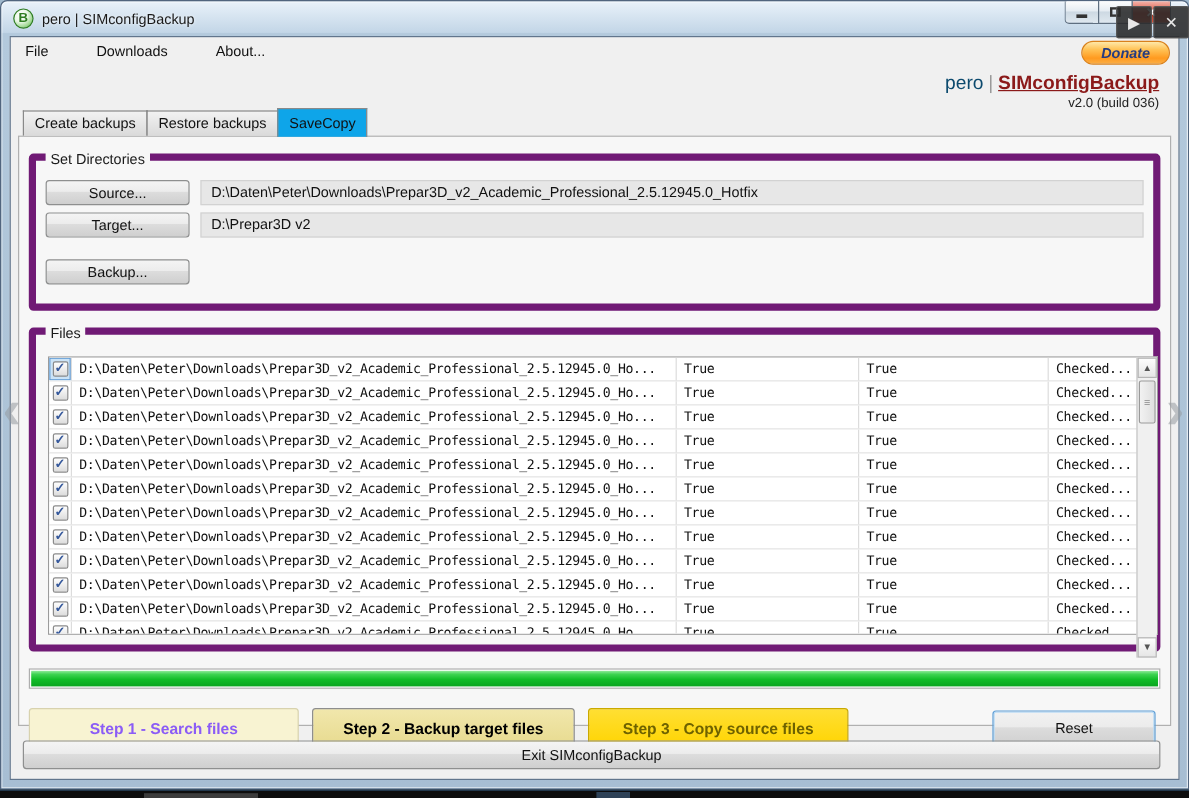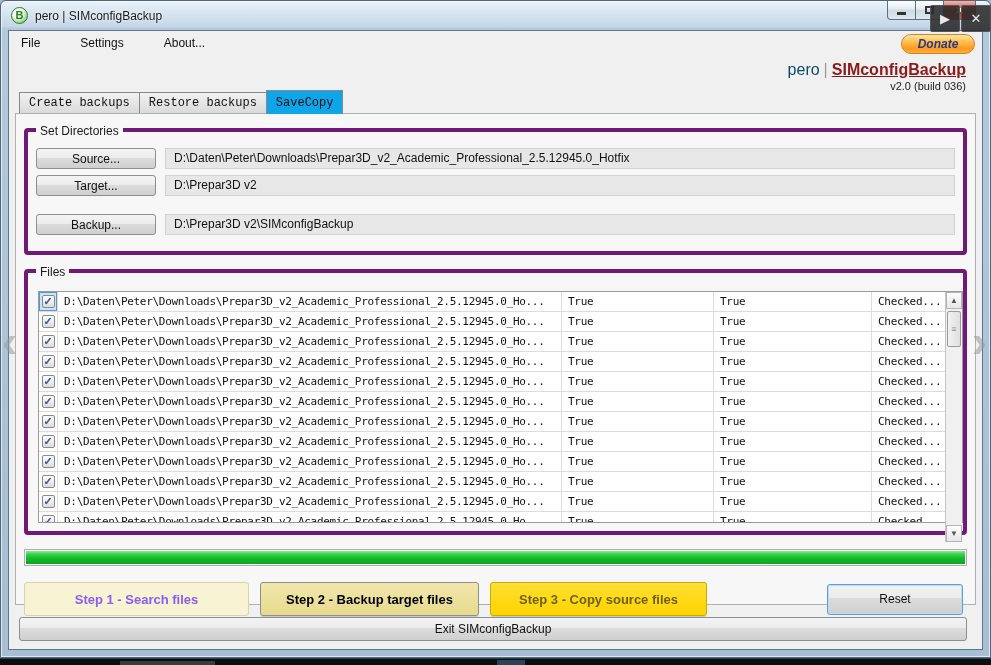--- a/index.html
+++ b/index.html
@@ -46,29 +46,29 @@
     display:flex; align-items:center; justify-content:center; }
 
   .branding { position:absolute; top:30px; right:16px; text-align:right; }
   .brand-line { font-size:16px; }
   .brand-author { color:#0c4a6e; }
   .brand-sep { color:#9a9a9a; margin:0 4px; }
   .brand-app { color:#8b1a1a; font-weight:bold;text-decoration:underline; }
   .brand-version { font-size:11px; color:#222; margin-top:1px; }
 
   
-  .tabs { position:absolute; left:10px; top:59px; display:flex; z-index:3; align-items:flex-end;font-family:Liberation Mono, monospace; }
+  .tabs { position:absolute; left:10px; top:59px; display:flex; z-index:3; align-items:flex-end; }
   .tab { font-size:12px; padding:3px 9px 3px 9px; border:1px solid #898989; border-bottom:none; margin-right:-1px;
     background:linear-gradient(180deg,#f2f2f2,#dadada); color:#111; height:21px; }
   .tab.active { background:#0ea5e9; height:24px; padding-top:5px; margin-bottom:-1px; position:relative; z-index:4; }
 
   .panel { position:absolute; left:6px; right:6px; top:82px; bottom:44px; background:#f7f7f7; border:1px solid #b0b0b0; padding:6px 8px; }
 
   
-  .groupbox { position:relative; border:4px solid #701a75; border-radius:4px; padding:16px 8px 10px 8px; }
+  .groupbox { position:relative; border:6px solid #701a75; border-radius:4px; padding:16px 8px 10px 8px; }
   .group-label { position:absolute; top:-8px; left:8px; background:#f7f7f7; padding:0 4px; font-size:12px; color:#1a1a1a; }
   .dirs { margin-top:8px; }
 
   .dir-row { display:flex; align-items:center; margin-bottom:6px; }
   .dir-row.gap { margin-top:18px; }
   .btn { font-size:12px; color:#111; border:1px solid #8e8f8f; border-radius:3px;
     background:linear-gradient(180deg,#f4f4f4 0%,#ececec 45%,#dddddd 46%,#cfcfcf 100%);
     display:flex; align-items:center; justify-content:center; }
   .dir-btn { width:120px; height:21px; margin-right:9px; flex:none; }
   .dir-field { flex:1; height:21px; line-height:19px; background:#e7e7e7; border:1px solid #d2d2d2; font-size:12px; color:#111;
@@ -140,21 +140,21 @@
         <span class="glyph-max"></span>
       </div>
     <div class="winbtn close">
         <span>✕</span>
       </div>
   </div>
 
   <div class="client">
     <div class="menubar">
       <span class="menu-item">File</span>
-      <span class="menu-item">Settings</span>
+      <span class="menu-item">Downloads</span>
       <span class="menu-item">About...</span>
       <div class="donate">Donate</div>
     </div>
 
     <div class="branding">
       <div class="brand-line">
         <span class="brand-author">pero</span><span class="brand-sep">|</span><span class="brand-app">SIMconfigBackup</span>
       </div>
       <div class="brand-version">v2.0 (build 036)</div>
     </div>
@@ -172,21 +172,20 @@
         <div class="dir-row">
           <div class="btn dir-btn">Source...</div>
           <div class="dir-field">D:\Daten\Peter\Downloads\Prepar3D_v2_Academic_Professional_2.5.12945.0_Hotfix</div>
         </div>
         <div class="dir-row">
           <div class="btn dir-btn">Target...</div>
           <div class="dir-field">D:\Prepar3D v2</div>
         </div>
         <div class="dir-row gap">
           <div class="btn dir-btn">Backup...</div>
-          <div class="dir-field">D:\Prepar3D v2\SIMconfigBackup</div>
         </div>
       </div>
 
       <div class="groupbox files-group">
         <span class="group-label">Files</span>
         <div class="filetable">
           <div class="tbody">
               <div class="trow">
                 <div class="cell c-check sel">
                   <span class="checkbox">✓</span>

